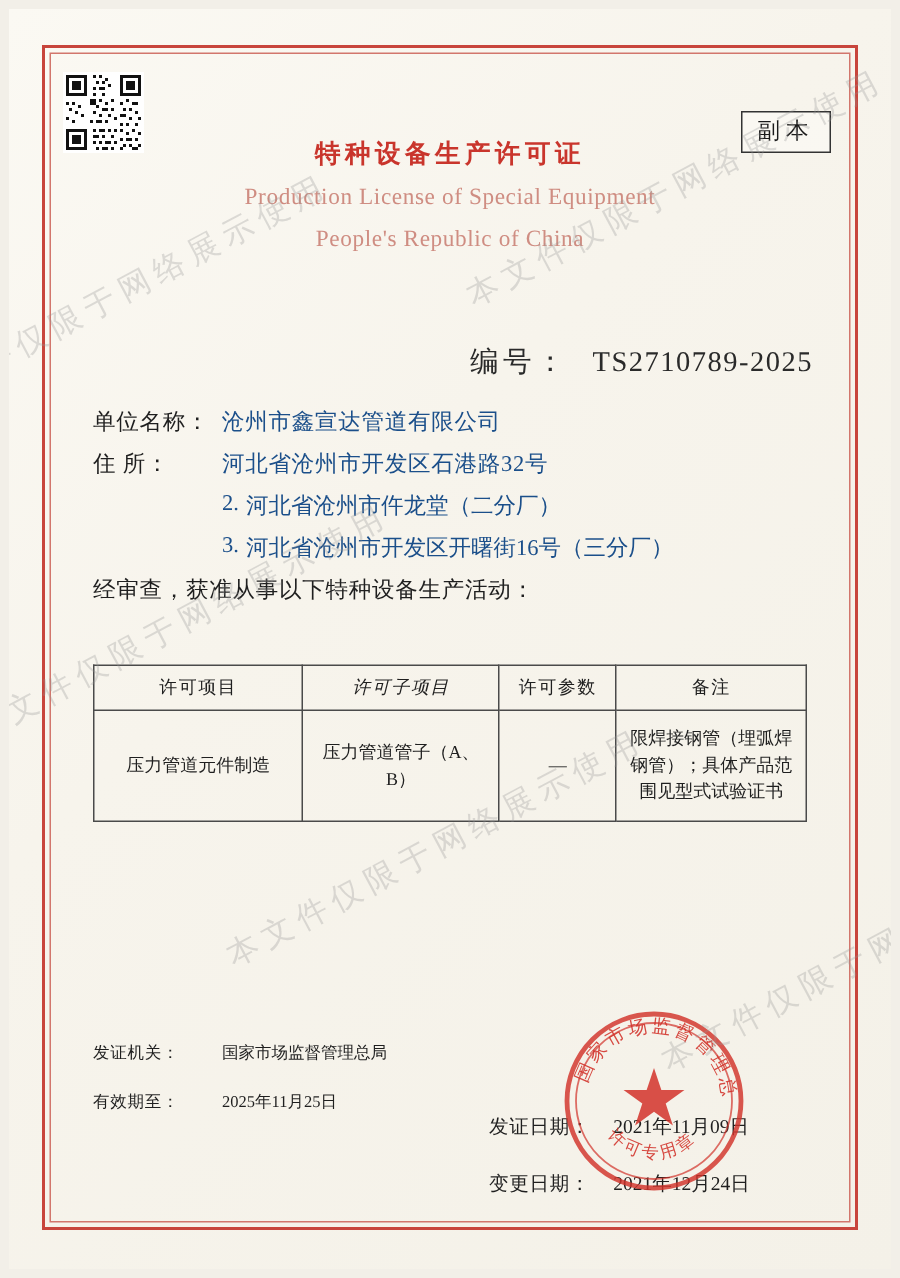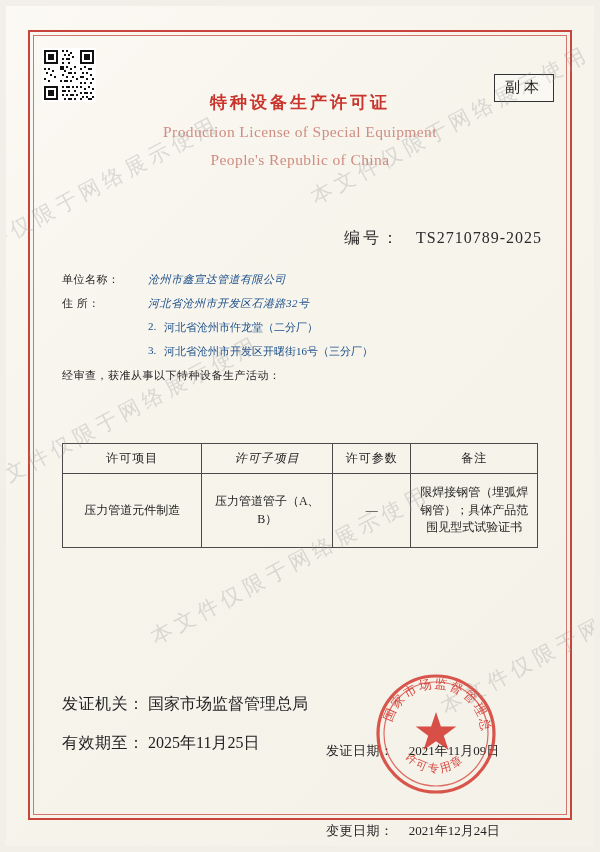--- a/index.html
+++ b/index.html
@@ -80,43 +80,43 @@
     color: #cf8d82;
     letter-spacing: 0.4px;
     line-height: 1.55;
     font-family: "Liberation Serif", serif;
   }
 
   
   #serial {
     position: absolute;
     right: 52px; top: 222px;
-    font-size: 16px;
+    font-size: 19px;
     color: #2a2a2a;
     letter-spacing: 1px;
   }
   #serial .lbl { letter-spacing: 3px; }
   #serial .val { margin-left: 10px; }
 
   
   #fields {
     position: absolute;
     left: 56px; top: 266px;
     width: 470px;
-    font-size: 11px;
+    font-size: 15px;
     color: #1f1f1f;
   }
   .frow { display: flex; align-items: baseline; margin-bottom: 9px; }
   .flabel {
     width: 86px;
     flex: 0 0 86px;
     color: #1f1f1f;
     letter-spacing: 0.5px;
   }
-  .fval { color: #1b4f8a; letter-spacing: 0.5px; font-style: italic; }
+  .fval { color: #1b4f8a; letter-spacing: 0.5px; }
   .sub-item {
     display: flex;
     margin-bottom: 9px;
     padding-left: 86px;
     color: #1b4f8a;
   }
   .sub-item .num { width: 16px; flex: 0 0 16px; }
   .statement {
     margin-top: 4px;
     margin-bottom: 0;
@@ -145,38 +145,37 @@
   .col-2 { width: 124px; font-style: italic; }
   .col-3 { width: 74px; }
   .col-4 { width: 120px; }
   .cell-note { text-align: left; padding: 4px 5px; line-height: 1.5; }
 
   
   #footer-fields {
     position: absolute;
     left: 56px; top: 688px;
     width: 470px;
-    font-size: 16px;
+    font-size: 11px;
     color: #1f1f1f;
   }
   #footer-fields .frow { margin-bottom: 18px; }
   #footer-fields .flabel { width: 86px; flex: 0 0 86px; }
 
   #issue-row {
     position: absolute;
     left: 320px; top: 736px;
     font-size: 13px;
     color: #1f1f1f;
   }
   #change-row {
     position: absolute;
     left: 320px; top: 774px;
     font-size: 13px;
     color: #1f1f1f;
-    margin-top: 42px;
   }
   .inline-lbl { letter-spacing: 0.5px; }
   .inline-val { margin-left: 12px; }
 
   
   #seal {
     position: absolute;
     left: 368px; top: 666px;
     width: 124px; height: 124px;
     pointer-events: none;

